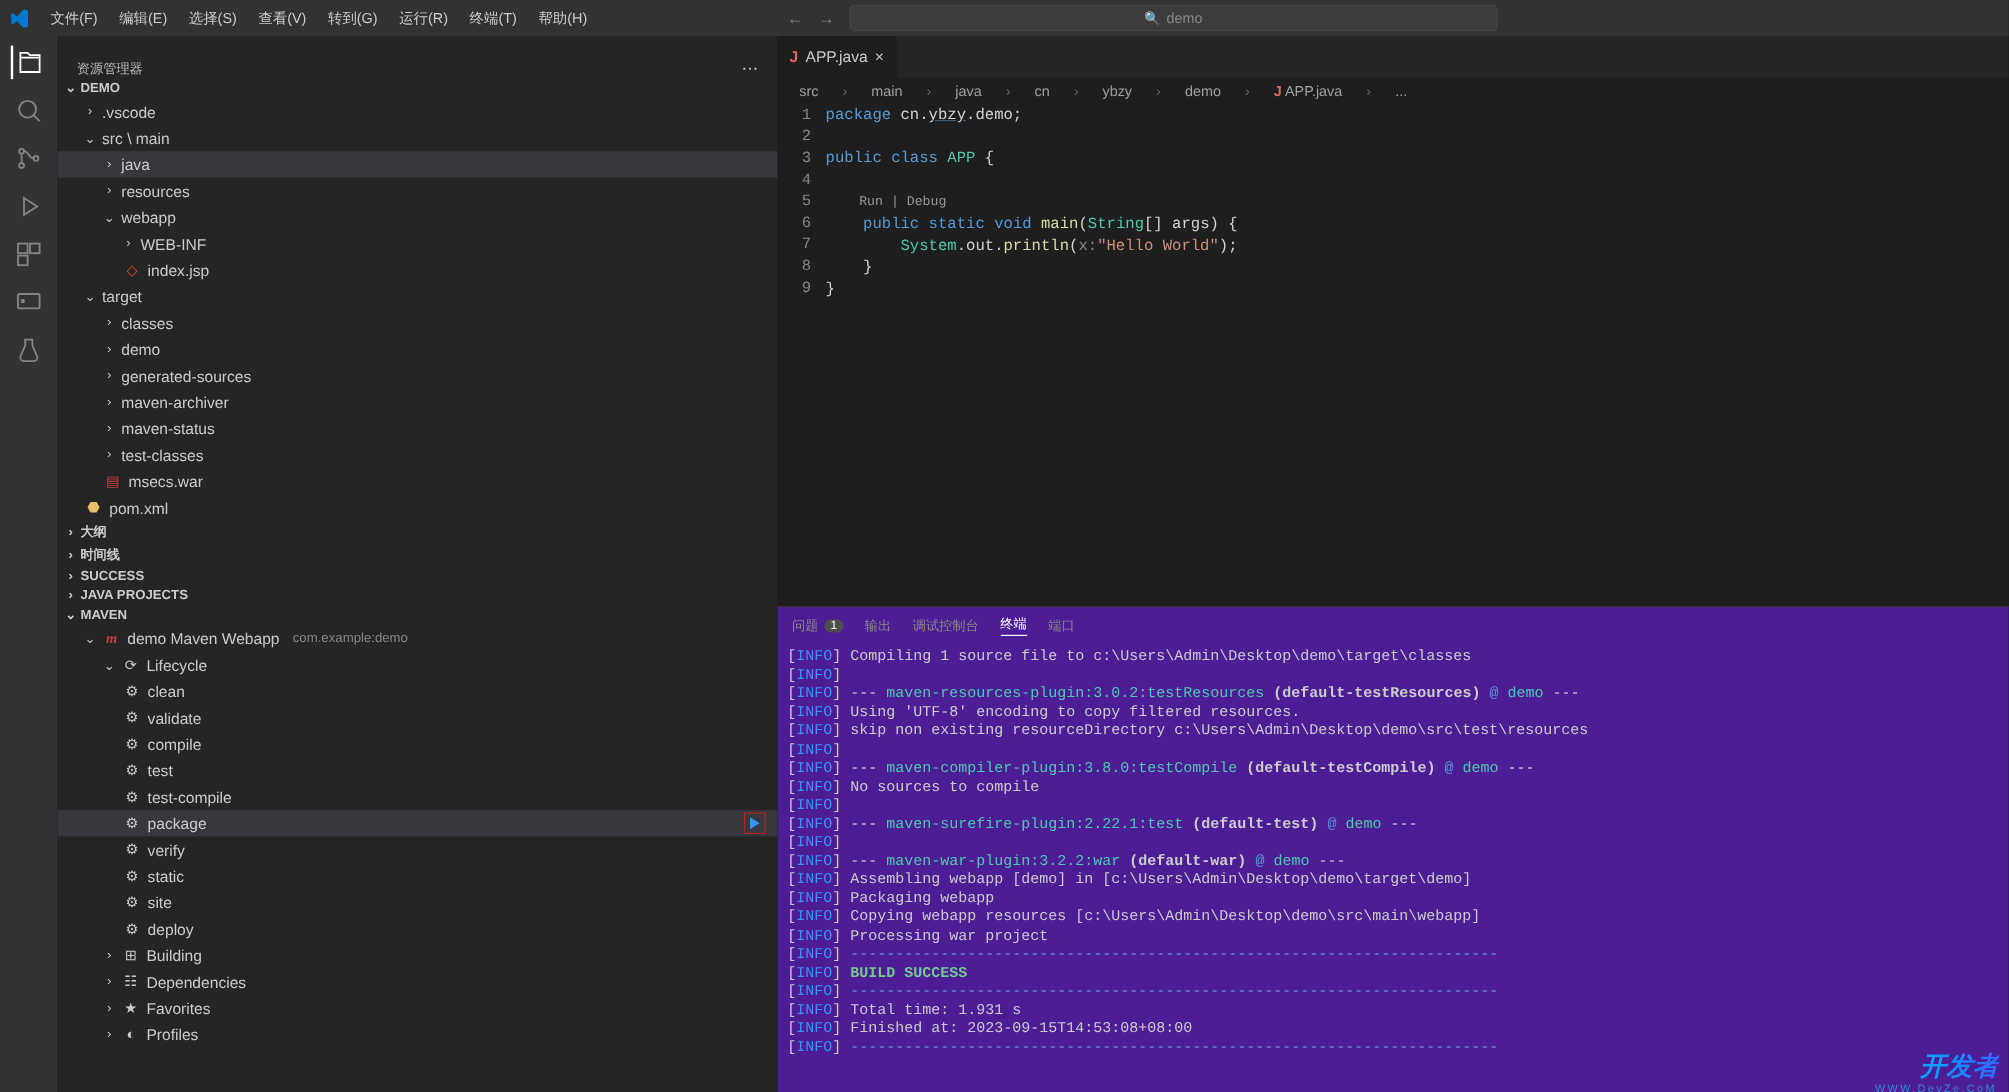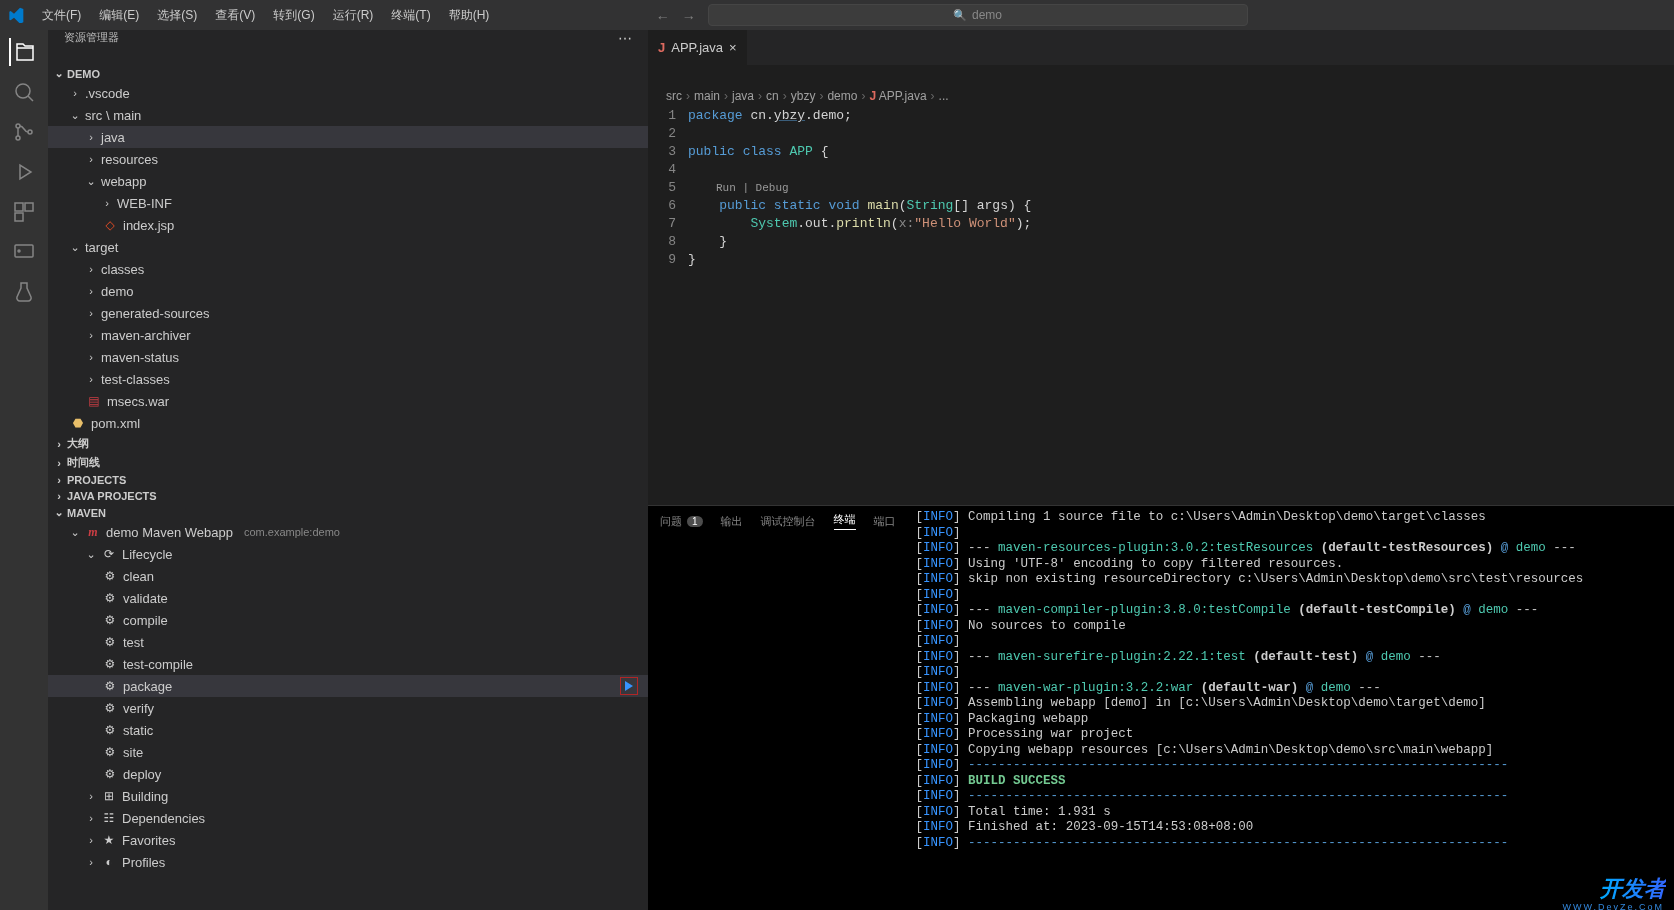--- a/index.html
+++ b/index.html
@@ -11,21 +11,21 @@
 .nav-arrow { color: #808080; cursor: pointer; font-size: 14px; }
 .search-box { width: 540px; height: 22px; background: #3c3c3c; border: 1px solid #454545; border-radius: 4px; display: flex; align-items: center; justify-content: center; color: #888; font-size: 12px; gap:5px; }
 .search-box .search-icon { font-size: 11px; }
 
 .main { display: flex; height: calc(100% - 30px); }
 .activity-bar { width: 48px; background: #333333; display: flex; flex-direction: column; align-items: center; padding-top: 8px; gap: 12px; }
 .activity-icon { width: 28px; height: 28px; color: #858585; cursor: pointer; display: flex; align-items: center; justify-content: center; font-size: 20px; }
 .activity-icon.active { color: #fff; border-left: 2px solid #fff; margin-left: -2px; padding-left:2px; }
 
 .sidebar { width: 600px; background: #252526; display: flex; flex-direction: column; }
-.sidebar-header { height: 35px; display: flex; align-items: flex-start; justify-content: space-between; padding: 0 16px; font-size: 11px; color: #bbbbbb; gap: 16px; }
+.sidebar-header { height: 35px; display: flex; align-items: flex-end; justify-content: space-between; padding: 0 16px; font-size: 11px; color: #bbbbbb; gap: 16px; }
 .sidebar-actions { color: #ccc; cursor: pointer; font-size:14px; }
 .tree { flex: 1; overflow: auto; font-size: 13px; }
 .tree-header { display: flex; align-items: center; padding: 2px 6px; font-size: 11px; font-weight: bold; color: #ccc; cursor: pointer; gap:3px; }
 .tree-row { display: flex; align-items: center; height: 22px; padding-left: 12px; color: #ccc; cursor: pointer; gap:5px; position:relative; }
 .tree-row.selected { background: #37373d; }
 .twisty { width: 10px; font-size: 11px; color: #ccc; display:inline-block; text-align:center;}
 .file-icon { width: 16px; display:inline-flex; justify-content:center; font-size:12px;}
 .file-icon.xml { color:#e8bf6a; }
 .file-icon.gear { color:#ccc; }
 .file-icon.m { color:#cc3e44; font-style:italic; font-weight:bold; font-family:serif;}
@@ -36,33 +36,33 @@
 .tree-row.package-row { background:#37373d;}
 .run-btn { position:absolute; right:10px; width:18px; height:18px; border:1px solid #b02626; display:flex; align-items:center; justify-content:center;}
 .run-btn svg { fill:#3794ff;}
 .muted { color:#888; font-size:11px; margin-left:6px;}
 
 .editor-area { flex: 1; display: flex; flex-direction: column; background: #1e1e1e; min-width:0;}
 .tabs { height: 35px; background: #252526; display: flex; align-items: stretch; }
 .tab { display: flex; align-items: center; padding: 0 10px; background: #1e1e1e; border-right: 1px solid #252526; gap:6px; font-size:13px; cursor:pointer;}
 .tab .java-icn { color:#dd6a5f; font-weight:bold;}
 .tab .close-icon { color:#ccc; font-size:13px; }
-.breadcrumb { height: 22px; display: flex; align-items: center; padding-left: 18px; font-size: 12px; color: #a0a0a0; gap:4px;margin-top:20px; }
+.breadcrumb { height: 22px; display: flex; align-items: center; padding-left: 18px; font-size: 12px; color: #a0a0a0; gap:20px; }
 .breadcrumb .sep { color:#666;}
 .editor { flex: 1; display: flex; font-family: Consolas,"Courier New",monospace; font-size: 13px; line-height: 18px; overflow:auto;}
 .gutter { width: 40px; text-align: right; color: #858585; padding-right: 12px; }
 .code { flex: 1; white-space: pre; color: #d4d4d4; }
 .kw { color: #569cd6; }
 .typ { color: #4ec9b0; }
 .mth { color: #dcdcaa; }
 .str { color: #ce9178; }
 .pkd { color:#d4d4d4; text-decoration:underline; text-decoration-color:#569cd680;}
 .codelens { color:#999; font-size:11px; padding-left:28px;}
 
-.panel { height: 405px; background: #000000; border-top: 1px solid #333; display:flex; }
+.panel { height: 405px; background: #4c1d95; border-top: 1px solid #333; display:flex; flex-direction:column;}
 .panel-tabs { height: 30px; display: flex; align-items: center; padding: 0 12px; gap: 18px; font-size:11px; color:#888;}
 .panel-tab { cursor:pointer; display:flex; align-items:center; gap:5px;}
 .panel-tab.active { color:#fff; border-bottom:1px solid #fff; padding-bottom:2px;}
 .badge { background:#4d4d4d; color:#fff; border-radius:10px; padding:0 5px; font-size:10px;}
 .terminal { flex:1; font-family: Consolas,"Courier New",monospace; font-size:12.5px; line-height:15.5px; padding:4px 8px; overflow:auto; color:#ccc;}
 .info-tag { color:#3794ff;}
 .plugin { color:#4ec9b0;}
 .place { color:#ccc;}
 .at { color:#569cd6; }
 .success { color:#73c991; font-weight:bold;}
@@ -223,21 +223,21 @@
       <div class="tree-header">
           <span class="twisty">›</span>
           <span>大纲</span>
         </div>
       <div class="tree-header">
           <span class="twisty">›</span>
           <span>时间线</span>
         </div>
       <div class="tree-header">
           <span class="twisty">›</span>
-          <span>PROJECTS</span>
+          <span>SUCCESS</span>
         </div>
       <div class="tree-header">
           <span class="twisty">›</span>
           <span>JAVA PROJECTS</span>
         </div>
       <div class="tree-header">
           <span class="twisty">⌄</span>
           <span>MAVEN</span>
         </div>
       <div class="tree-row indent-1">
@@ -389,22 +389,22 @@
           <div>[<span class="info-tag">INFO</span>] <span class="place">skip non existing resourceDirectory c:\Users\Admin\Desktop\demo\src\test\resources</span></div>
           <div>[<span class="info-tag">INFO</span>] <span class="place"></span></div>
           <div>[<span class="info-tag">INFO</span>] --- <span class="plugin">maven-compiler-plugin:3.8.0:testCompile</span> <span style="font-weight:bold">(default-testCompile)</span> <span class="at">@</span> <span class="plugin">demo</span> ---</div>
           <div>[<span class="info-tag">INFO</span>] <span class="place">No sources to compile</span></div>
           <div>[<span class="info-tag">INFO</span>] <span class="place"></span></div>
           <div>[<span class="info-tag">INFO</span>] --- <span class="plugin">maven-surefire-plugin:2.22.1:test</span> <span style="font-weight:bold">(default-test)</span> <span class="at">@</span> <span class="plugin">demo</span> ---</div>
           <div>[<span class="info-tag">INFO</span>] <span class="place"></span></div>
           <div>[<span class="info-tag">INFO</span>] --- <span class="plugin">maven-war-plugin:3.2.2:war</span> <span style="font-weight:bold">(default-war)</span> <span class="at">@</span> <span class="plugin">demo</span> ---</div>
           <div>[<span class="info-tag">INFO</span>] <span class="place">Assembling webapp [demo] in [c:\Users\Admin\Desktop\demo\target\demo]</span></div>
           <div>[<span class="info-tag">INFO</span>] <span class="place">Packaging webapp</span></div>
+          <div>[<span class="info-tag">INFO</span>] <span class="place">Copying webapp resources [c:\Users\Admin\Desktop\demo\src\main\webapp]</span></div>
           <div>[<span class="info-tag">INFO</span>] <span class="place">Processing war project</span></div>
-          <div>[<span class="info-tag">INFO</span>] <span class="place">Copying webapp resources [c:\Users\Admin\Desktop\demo\src\main\webapp]</span></div>
           <div>[<span class="info-tag">INFO</span>] <span class="dash-line">------------------------------------------------------------------------</span></div>
           <div>[<span class="info-tag">INFO</span>] <span class="success">BUILD SUCCESS</span></div>
           <div>[<span class="info-tag">INFO</span>] <span class="dash-line">------------------------------------------------------------------------</span></div>
           <div>[<span class="info-tag">INFO</span>] <span class="place">Total time:  1.931 s</span></div>
           <div>[<span class="info-tag">INFO</span>] <span class="place">Finished at: 2023-09-15T14:53:08+08:00</span></div>
           <div>[<span class="info-tag">INFO</span>] <span class="dash-line">------------------------------------------------------------------------</span></div>
         </div>
     </div>
   </div>
 </div>

